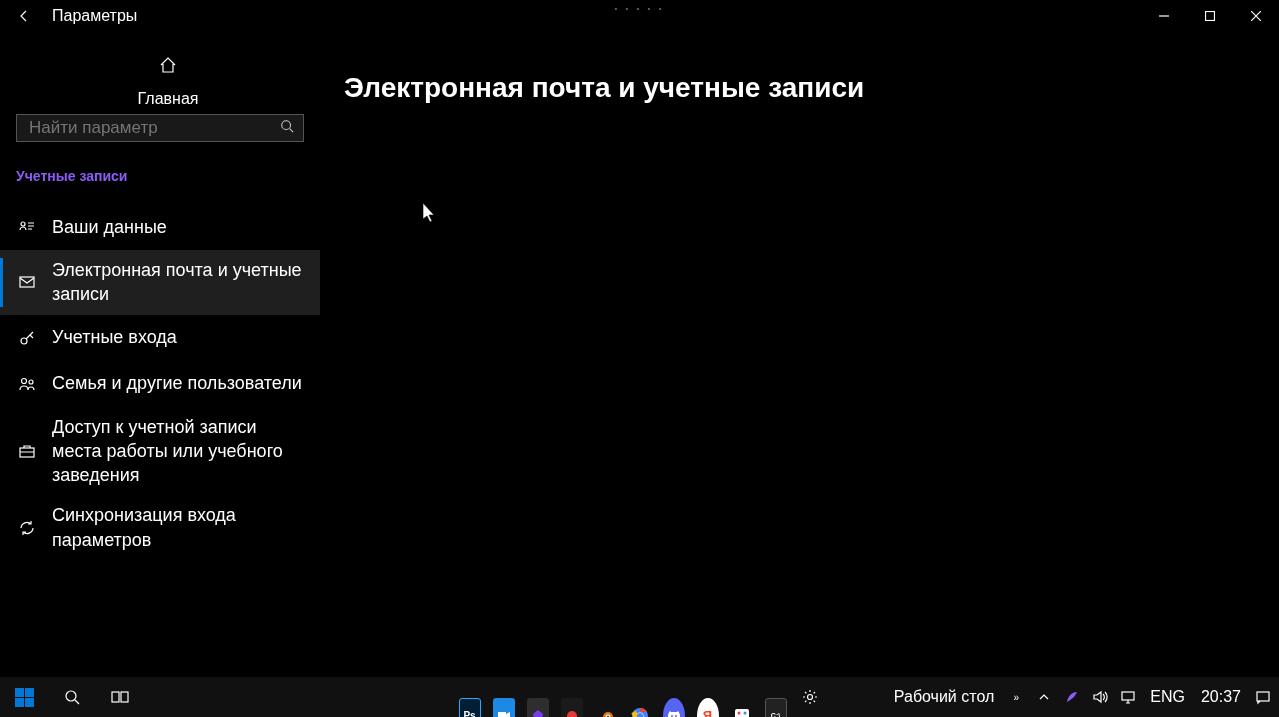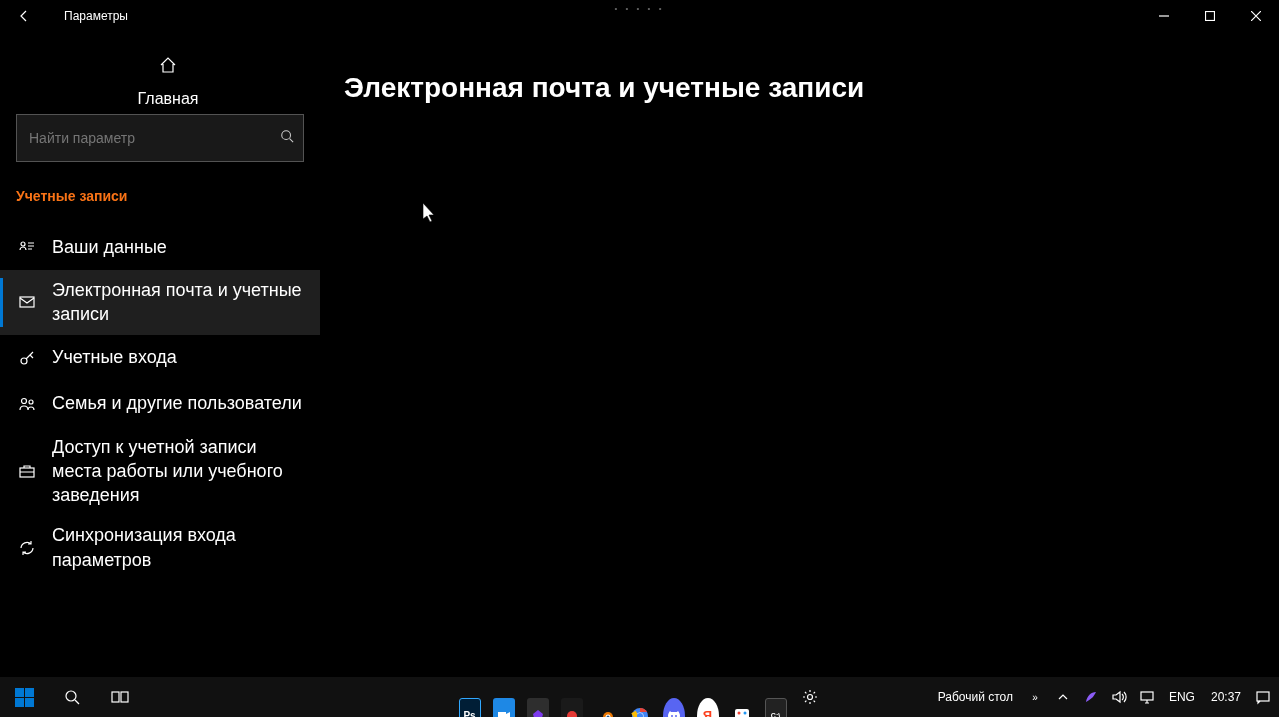--- a/index.html
+++ b/index.html
@@ -35,22 +35,22 @@
     .titlebar-back {
       width: 48px;
       height: 32px;
       display: flex;
       align-items: center;
       justify-content: center;
       color: #fff;
     }
     .titlebar-title {
       color: #fff;
-      font-size: 12px;
-      margin-left: 16px;
+      font-size: 16px;
+      margin-left: 4px;
     }
     .grip-dots {
       position: absolute;
       left: 50%;
       transform: translateX(-50%);
       top: 4px;
       color: #666;
       letter-spacing: 3px;
       font-size: 8px;
     }
@@ -87,37 +87,37 @@
       color: #fff;
       gap: 16px;
       flex-direction: column;
     }
     .search-wrap {
       margin: 12px 16px 18px 16px;
       position: relative;
     }
     .search-input {
       width: 100%;
-      height: 48px;
+      height: 28px;
       background: #191919;
       border: 1px solid #535353;
       color: #0ea5e9;
       padding: 0 36px 0 12px;
-      font-size: 14px;
+      font-size: 17px;
       outline: none;
     }
     .search-icon {
       position: absolute;
       right: 10px;
       top: 50%;
       transform: translateY(-50%);
       color: #ccc;
     }
     .category-header {
-      color: #f97316;
+      color: #8b5cf6;
       font-size: 14px;
       font-weight: 600;
       padding: 8px 16px 20px 16px;
     }
     .nav-item {
       display: flex;
       align-items: center;
       min-height: 46px;
       padding: 8px 16px 8px 18px;
       color: #fff;
@@ -227,21 +227,21 @@
     .tb-right {
       margin-left: auto;
       display: flex;
       align-items: center;
       height: 100%;
       color: #fff;
       gap: 4px;
       padding-right: 4px;
     }
     .tray-text {
-      font-size: 12px;
+      font-size: 16px;
       padding: 0 6px;
     }
     .tray-icon {
       width: 24px;
       height: 40px;
       display: flex;
       align-items: center;
       justify-content: center;
     }
     .icon-svg { fill: none; stroke: currentColor; stroke-width: 1.2; }

